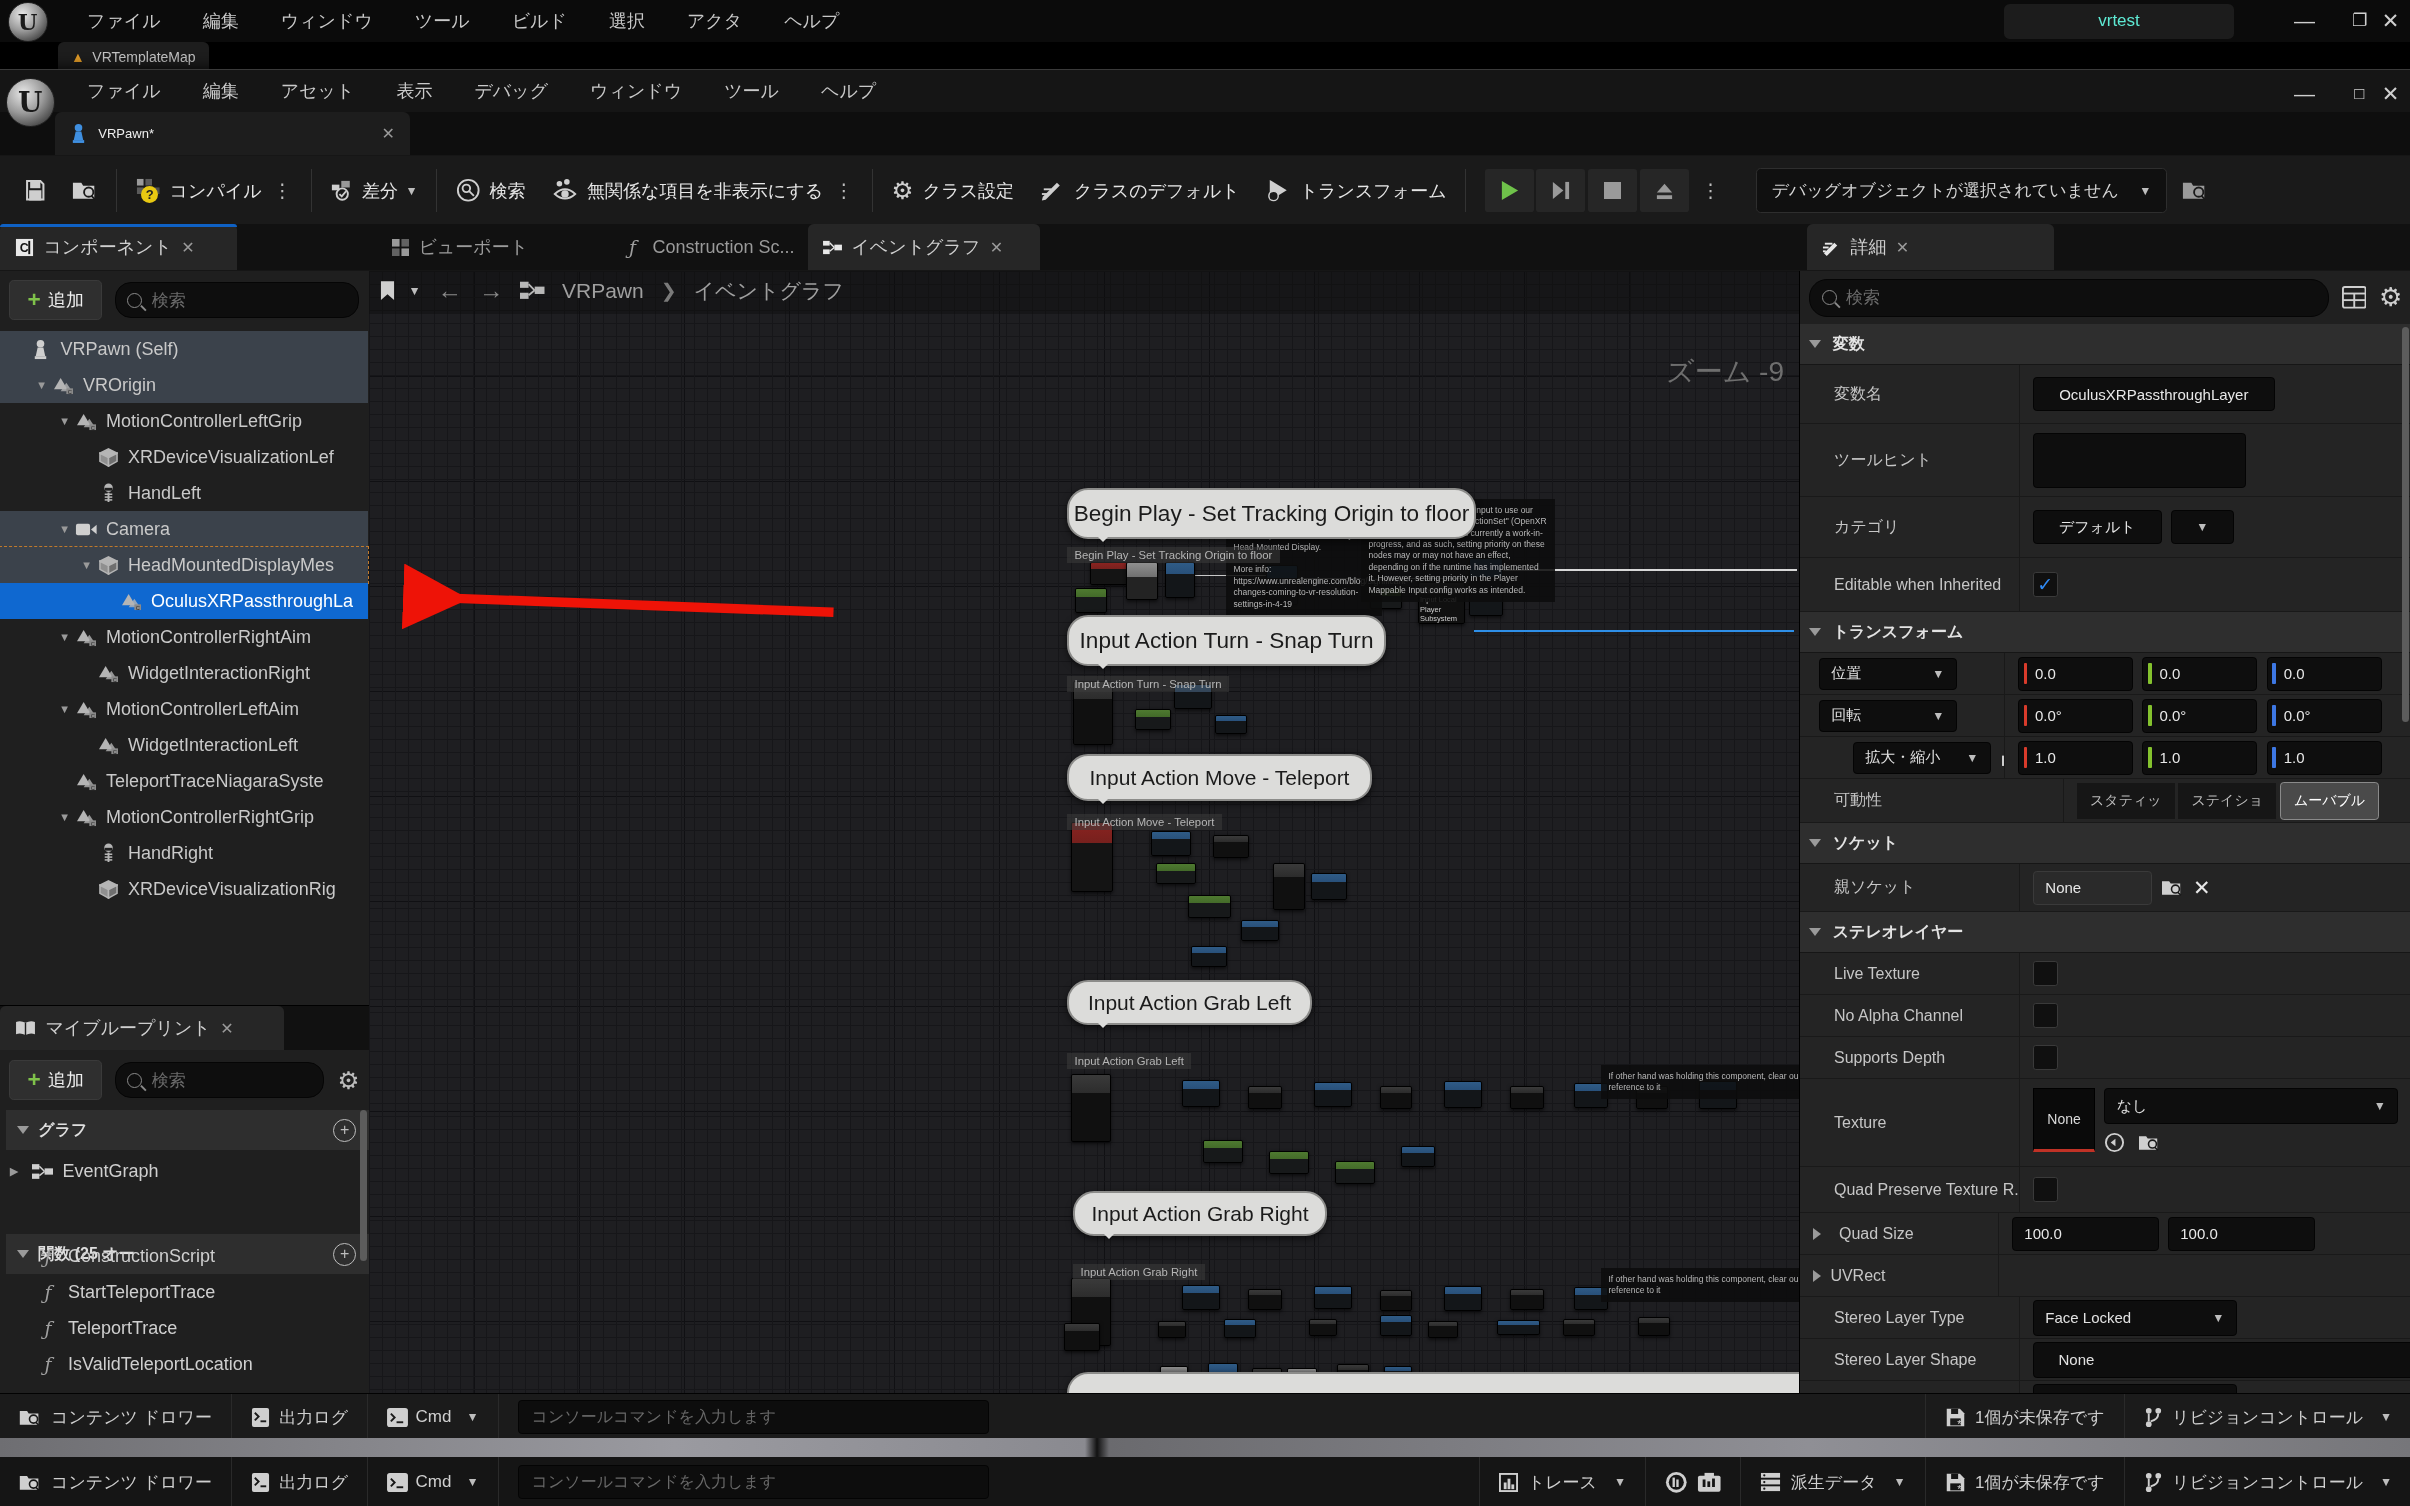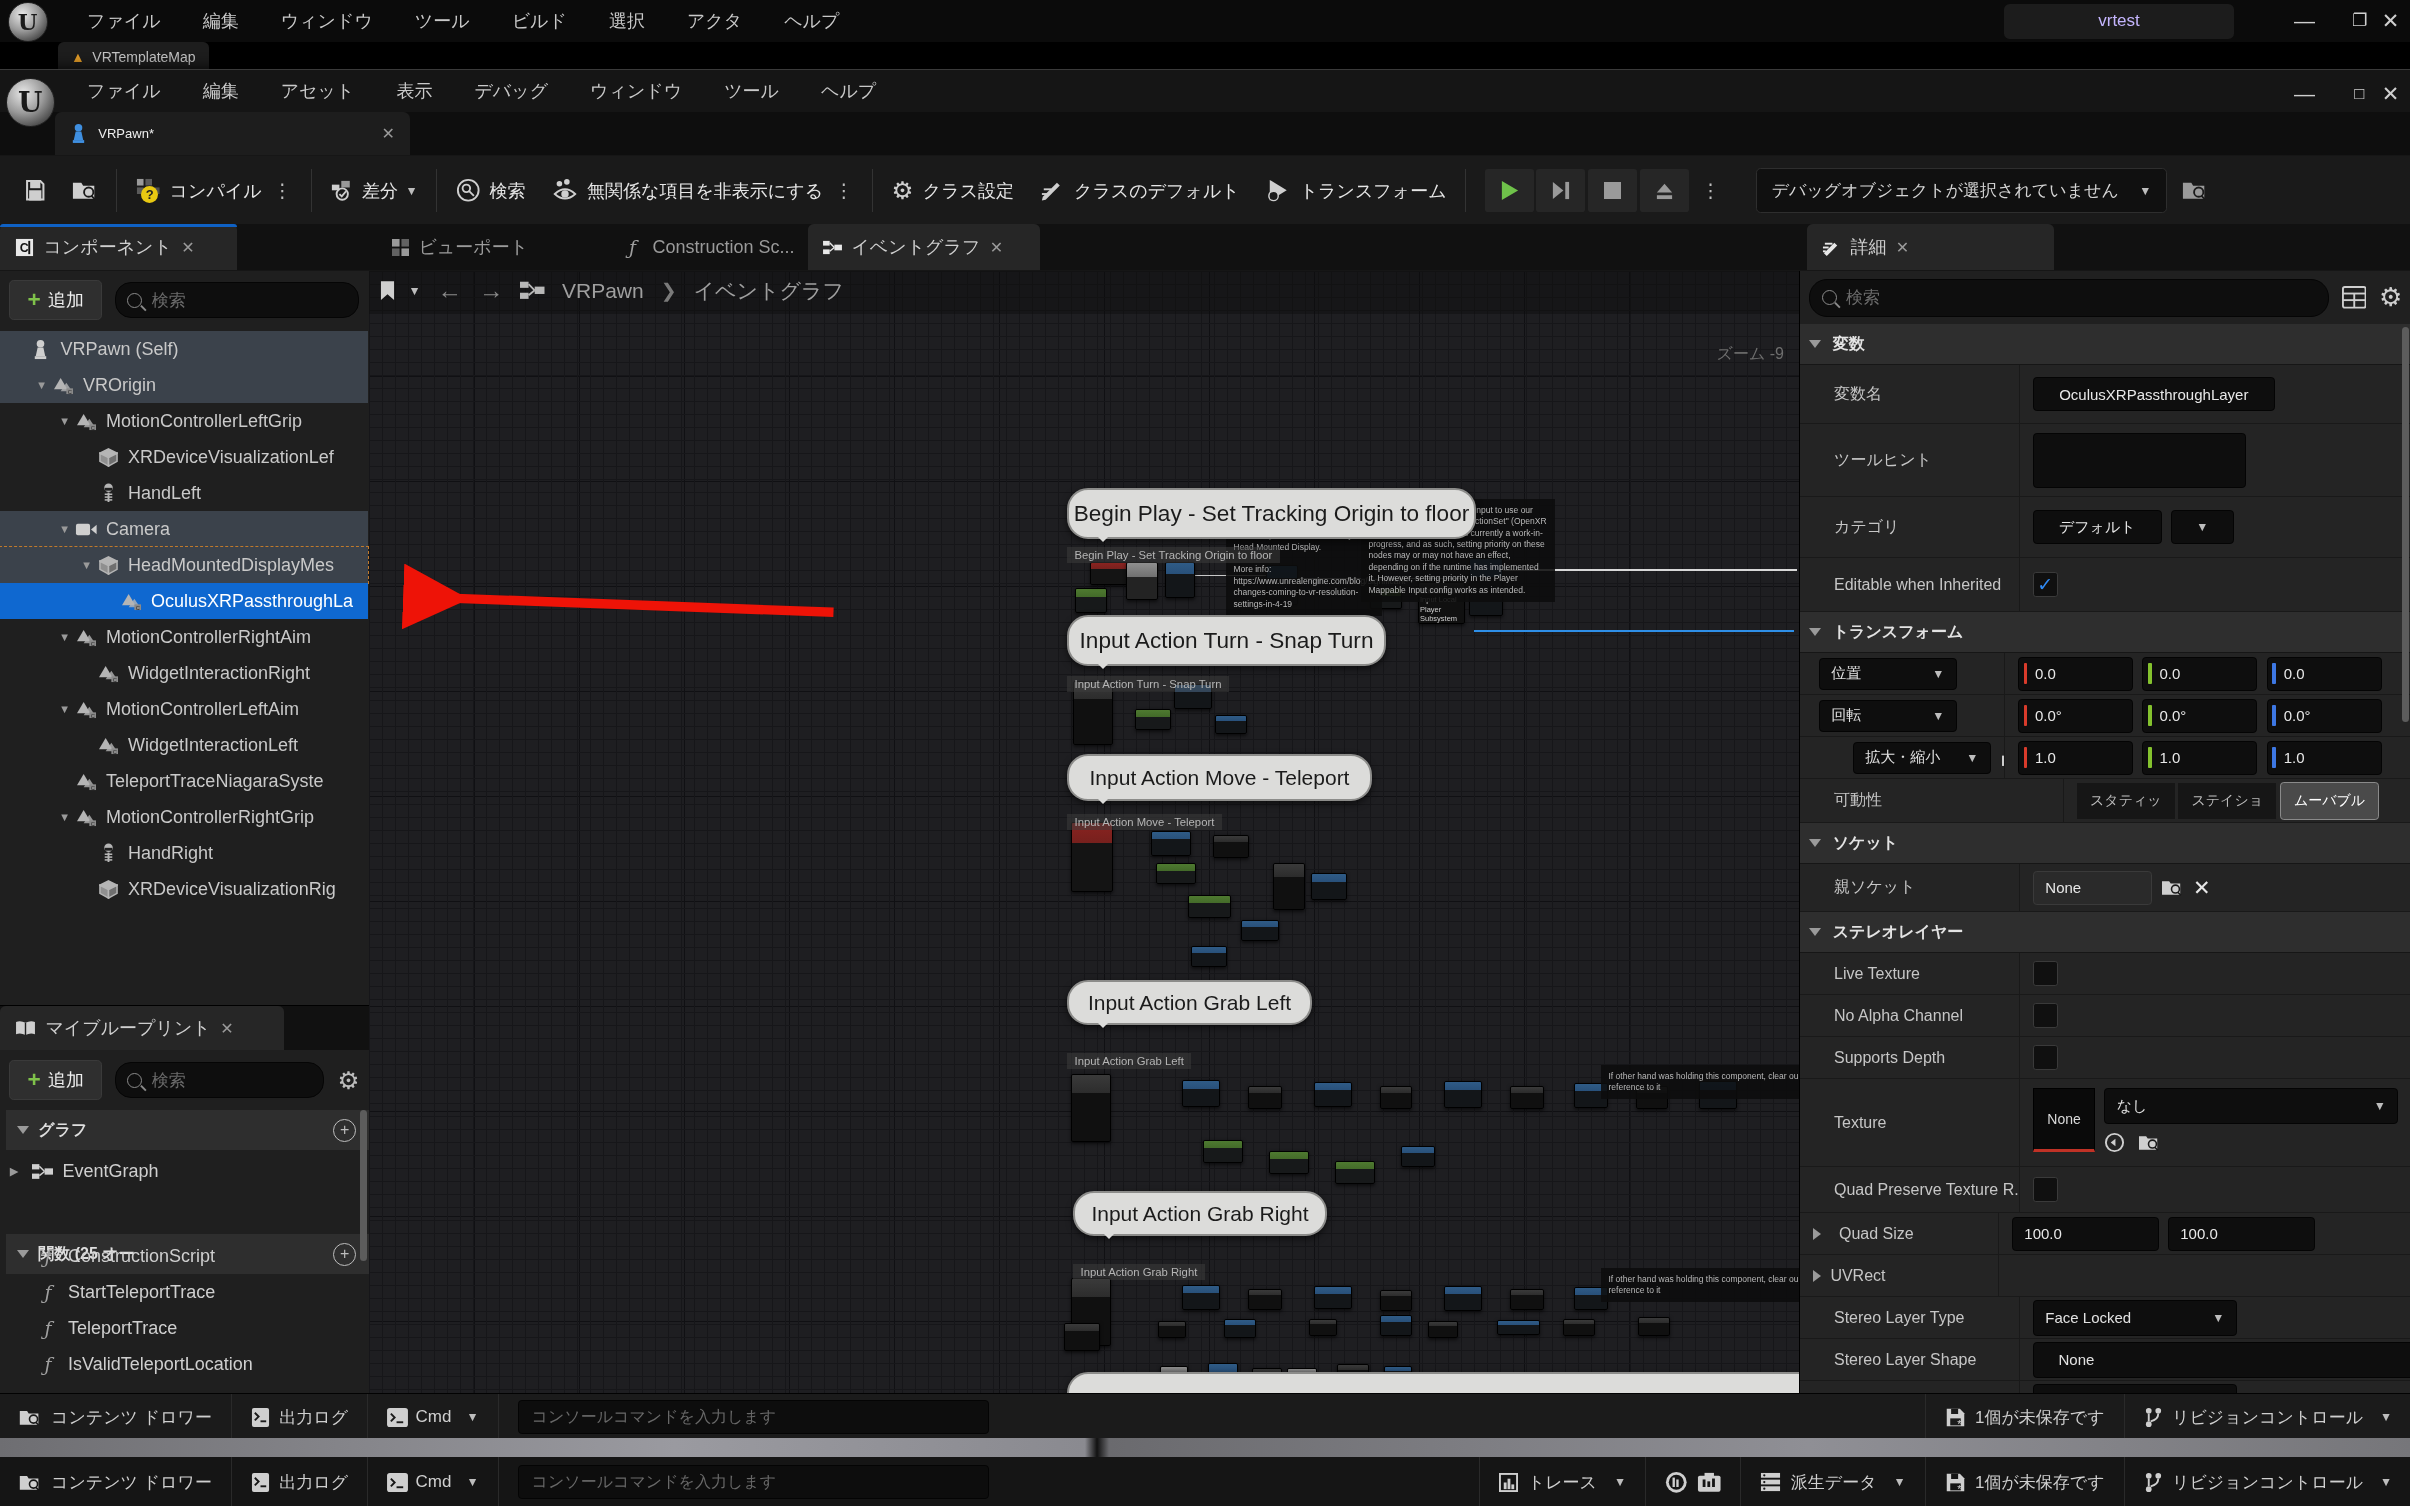--- a/index.html
+++ b/index.html
@@ -8,21 +8,21 @@
        -webkit-font-smoothing:antialiased;}
   .abs{position:absolute;}
   .flex{display:flex;align-items:center;}
   svg{display:block;}
   
   #main-titlebar{left:0;top:0;width:2411px;height:42px;background:#0b0b0b;}
   .menu-item{font-size:18px;color:#c9c9c9;padding:0 21px;height:42px;display:flex;align-items:center;}
   .logo-circle{border-radius:50%;background:radial-gradient(circle at 35% 30%,#e8e8e8,#9a9a9a 45%,#3c3c3c 85%);
       display:flex;align-items:center;justify-content:center;color:#1a1a1a;
       font-family:"DejaVu Serif","Liberation Serif",serif;font-weight:bold;border:1.9px solid #222;}
-  #win-title-pill{background:#1c1c1c;border-radius:5.6px;color:#c4b5fd;font-size:17px;
+  #win-title-pill{background:#1c1c1c;border-radius:5.6px;color:#5eead4;font-size:17px;
       display:flex;align-items:center;justify-content:center;}
   .win-btn{color:#cfcfcf;font-size:21px;width:43px;height:38px;display:flex;align-items:center;justify-content:center;}
   #level-tab{background:#1d1d1d;border-radius:5.6px 5.6px 0 0;display:flex;align-items:center;padding:0 13px;gap:7.5px;
       font-size:14px;color:#c4c4c4;height:30px;}
   
   #bp-window{left:0;top:69px;width:2411px;height:1369px;background:#161616;border-top:0.9px solid #3a3a3a;box-shadow:0 -1.9px 13px rgba(0,0,0,.8);}
   #bp-menubar .menu-item{height:40px;}
   #bp-parent{font-size:17px;color:#9b9b9b;}
   #bp-parent a{color:#58a6f0;text-decoration:none;}
   #asset-tabstrip{left:0;top:42px;width:2411px;height:43px;background:#0e0e0e;}
@@ -660,21 +660,21 @@
             <rect x="0" y="11" width="7" height="5"></rect>
             <rect x="12" y="6" width="8" height="6"></rect>
             <line x1="7" y1="4" x2="12" y2="9" stroke="#b8b8b8" stroke-width="1.5"></line>
             <line x1="7" y1="13" x2="12" y2="9" stroke="#b8b8b8" stroke-width="1.5"></line>
           </svg>
         </span>
       <span style="font-size:21px;color:#9f9f9f;">VRPawn</span>
       <span style="font-size:19px;color:#7a7a7a;">❯</span>
       <span style="font-size:21px;color:#9f9f9f;">イベントグラフ</span>
     </div>
-    <div class="abs" style="right:15px;top:73px;font-size:16px;color:#6e6e6e;">ズーム -9</div>
+    <div class="abs" style="right:15px;top:82px;font-size:28px;color:#6e6e6e;">ズーム -9</div>
 
     <div class="abs" id="graph-content" style="left:0;top:0;width:100%;height:100%;">
         <div class="abs" style="left: 1130px; top: 298px; width: 298px; height: 1.9px; background: rgb(216, 216, 216);"></div>
         <div class="abs" style="left: 1105px; top: 359px; width: 320px; height: 1.9px; background: rgb(46, 143, 232);"></div>
         <div class="abs" style="left: 826px; top: 304px; width: 72px; height: 0.9px; background: rgb(200, 200, 200);"></div>
         <div class="abs" style="left: 929px; top: 307px; width: 170px; height: 0.9px; background: rgb(200, 200, 200);"></div>
         <div class="gnode gn-green" style="left: 706px; top: 317px; width: 30px; height: 22.6px;"></div>
         <div class="gnode gn-red" style="left: 721px; top: 291px; width: 36px; height: 21px;"></div>
         <div class="gnode gn-gray" style="left: 757px; top: 291px; width: 30px; height: 36px;"></div>
         <div class="gnode gn-blue" style="left: 796px; top: 291px; width: 28px; height: 34px;"></div>

